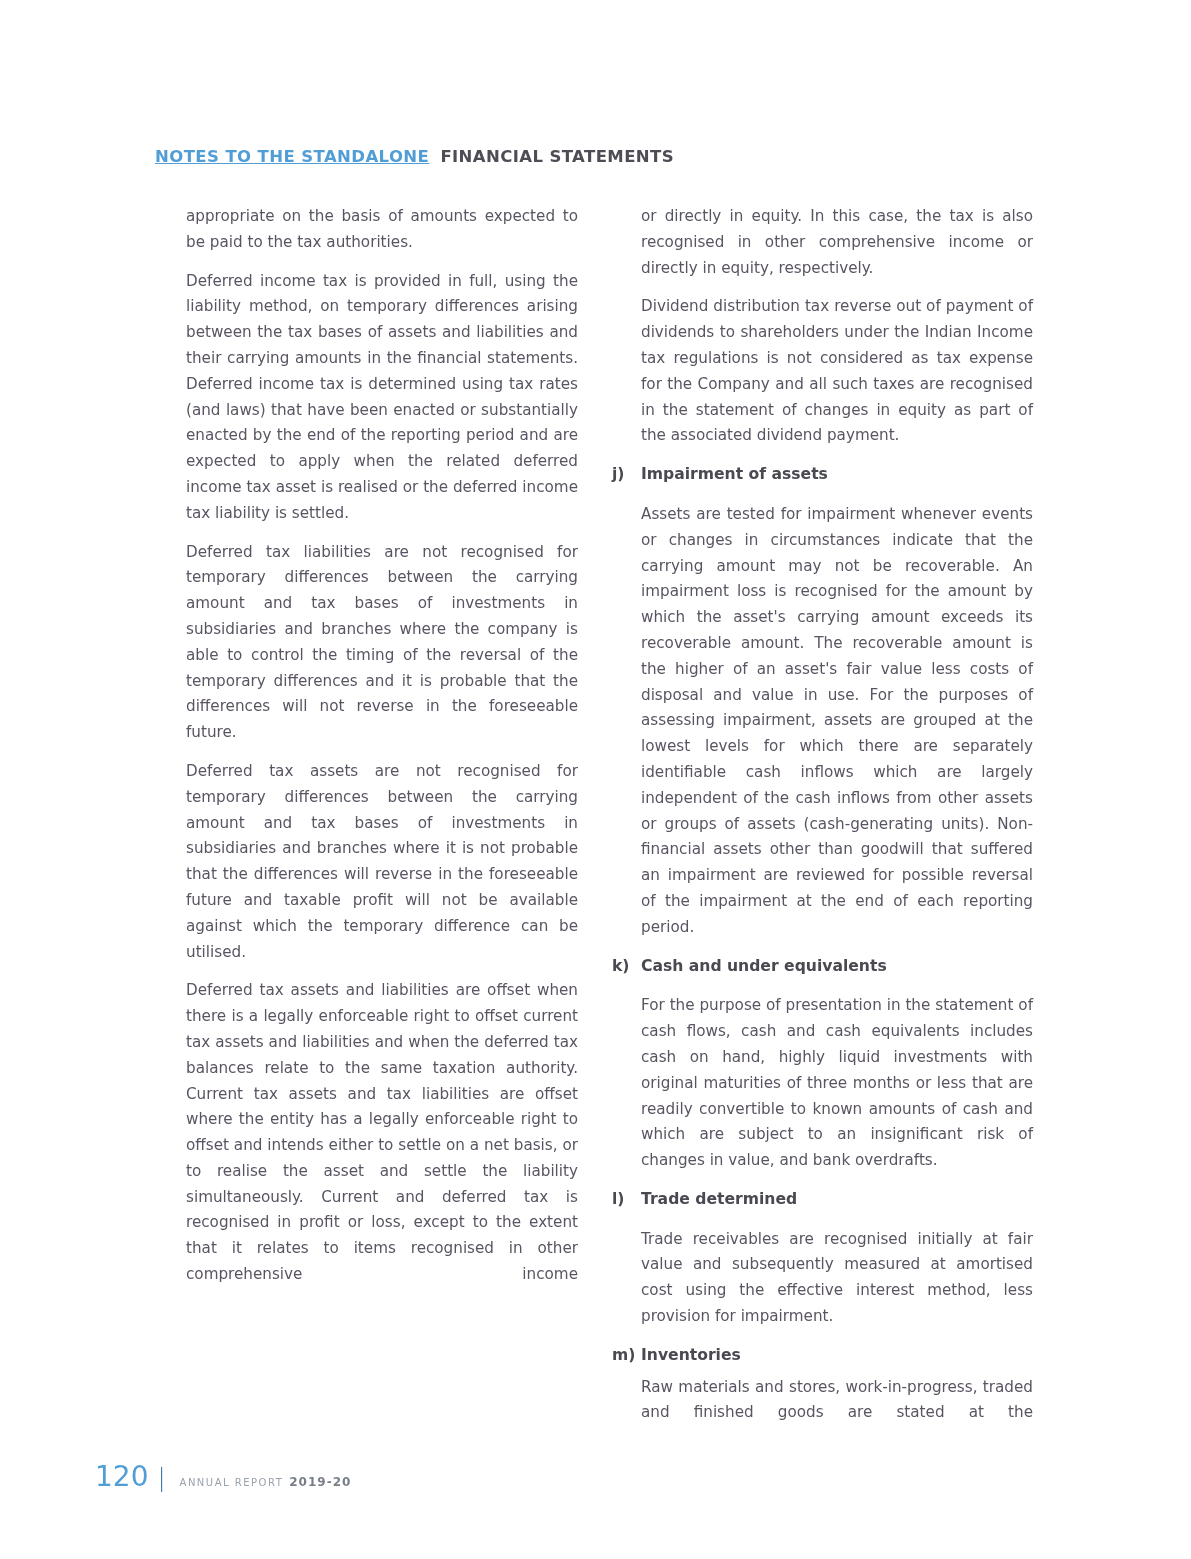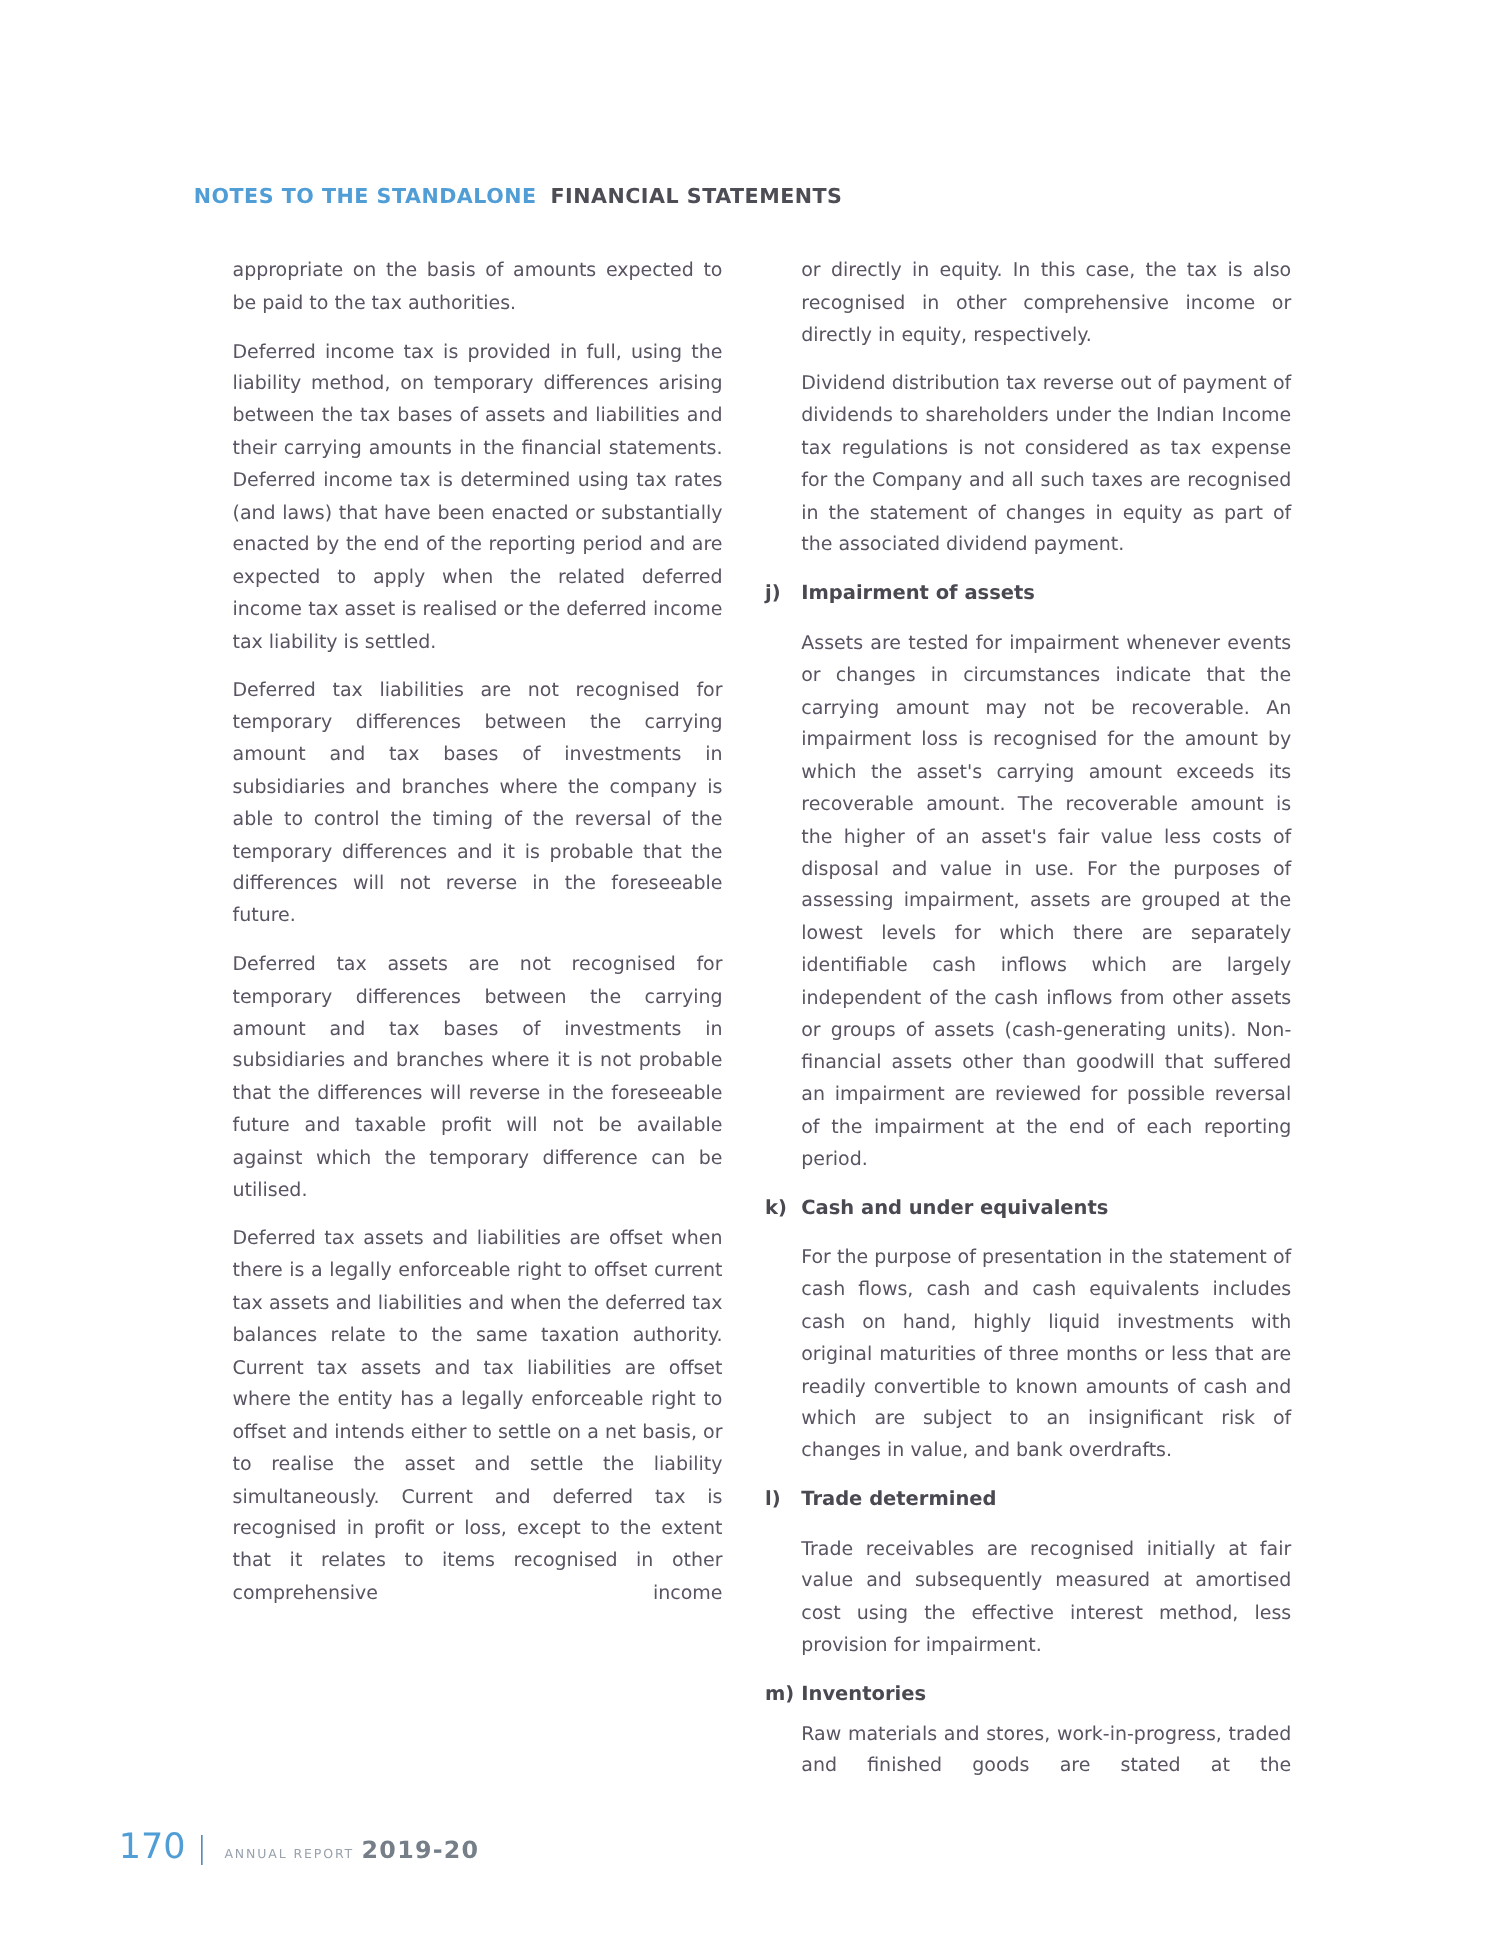--- a/index.html
+++ b/index.html
@@ -16,21 +16,21 @@
   }
   .page-header {
     position: absolute;
     left: 155px;
     top: 147px;
     font-size: 16.5px;
     font-weight: 700;
     letter-spacing: 0.4px;
     white-space: nowrap;
   }
-  .page-header .title-primary { color: var(--accent-blue); }
+  .page-header .title-primary { color: var(--accent-blue); text-decoration: underline; }
   .page-header .title-secondary { color: var(--title-dark); margin-left: 5px; margin-top: 36px; }
 
   .text-col {
     position: absolute;
     top: 204px;
     text-align: justify;
     font-size: 15.2px;
     line-height: 25.8px;
     color: var(--body-text);
   }
@@ -76,21 +76,21 @@
     margin: 0 14px 0 9px;
     line-height: 1;
   }
   .page-footer .footer-label {
     color: var(--footer-label);
     font-size: 10px;
     letter-spacing: 1.5px;
   }
   .page-footer .footer-year {
     color: var(--footer-year);
-    font-size: 19px;
+    font-size: 12px;
     font-weight: 700;
     letter-spacing: 1px;
     margin-left: 6px;
   }
 </style>
 </head>
 <body>
 
 <div class="page-header">
   <span class="title-primary">NOTES TO THE STANDALONE</span>
@@ -124,17 +124,17 @@
     </div>
     <p class="">Trade receivables are recognised initially at fair value and subsequently measured at amortised cost using the effective interest method, less provision for impairment.</p>
     <div class="section-heading" style="margin-bottom: 6px;">
       <span class="letter">m)</span>
       <span>Inventories</span>
     </div>
     <p class="continues">Raw materials and stores, work-in-progress, traded and finished goods are stated at the</p>
   </div>
 
 <div class="page-footer">
-  <span class="page-number">170</span>
+  <span class="page-number">120</span>
   <span class="footer-sep">|</span>
   <span class="footer-label">ANNUAL REPORT</span>
   <span class="footer-year">2019-20</span>
 </div>
 
 </body></html>

